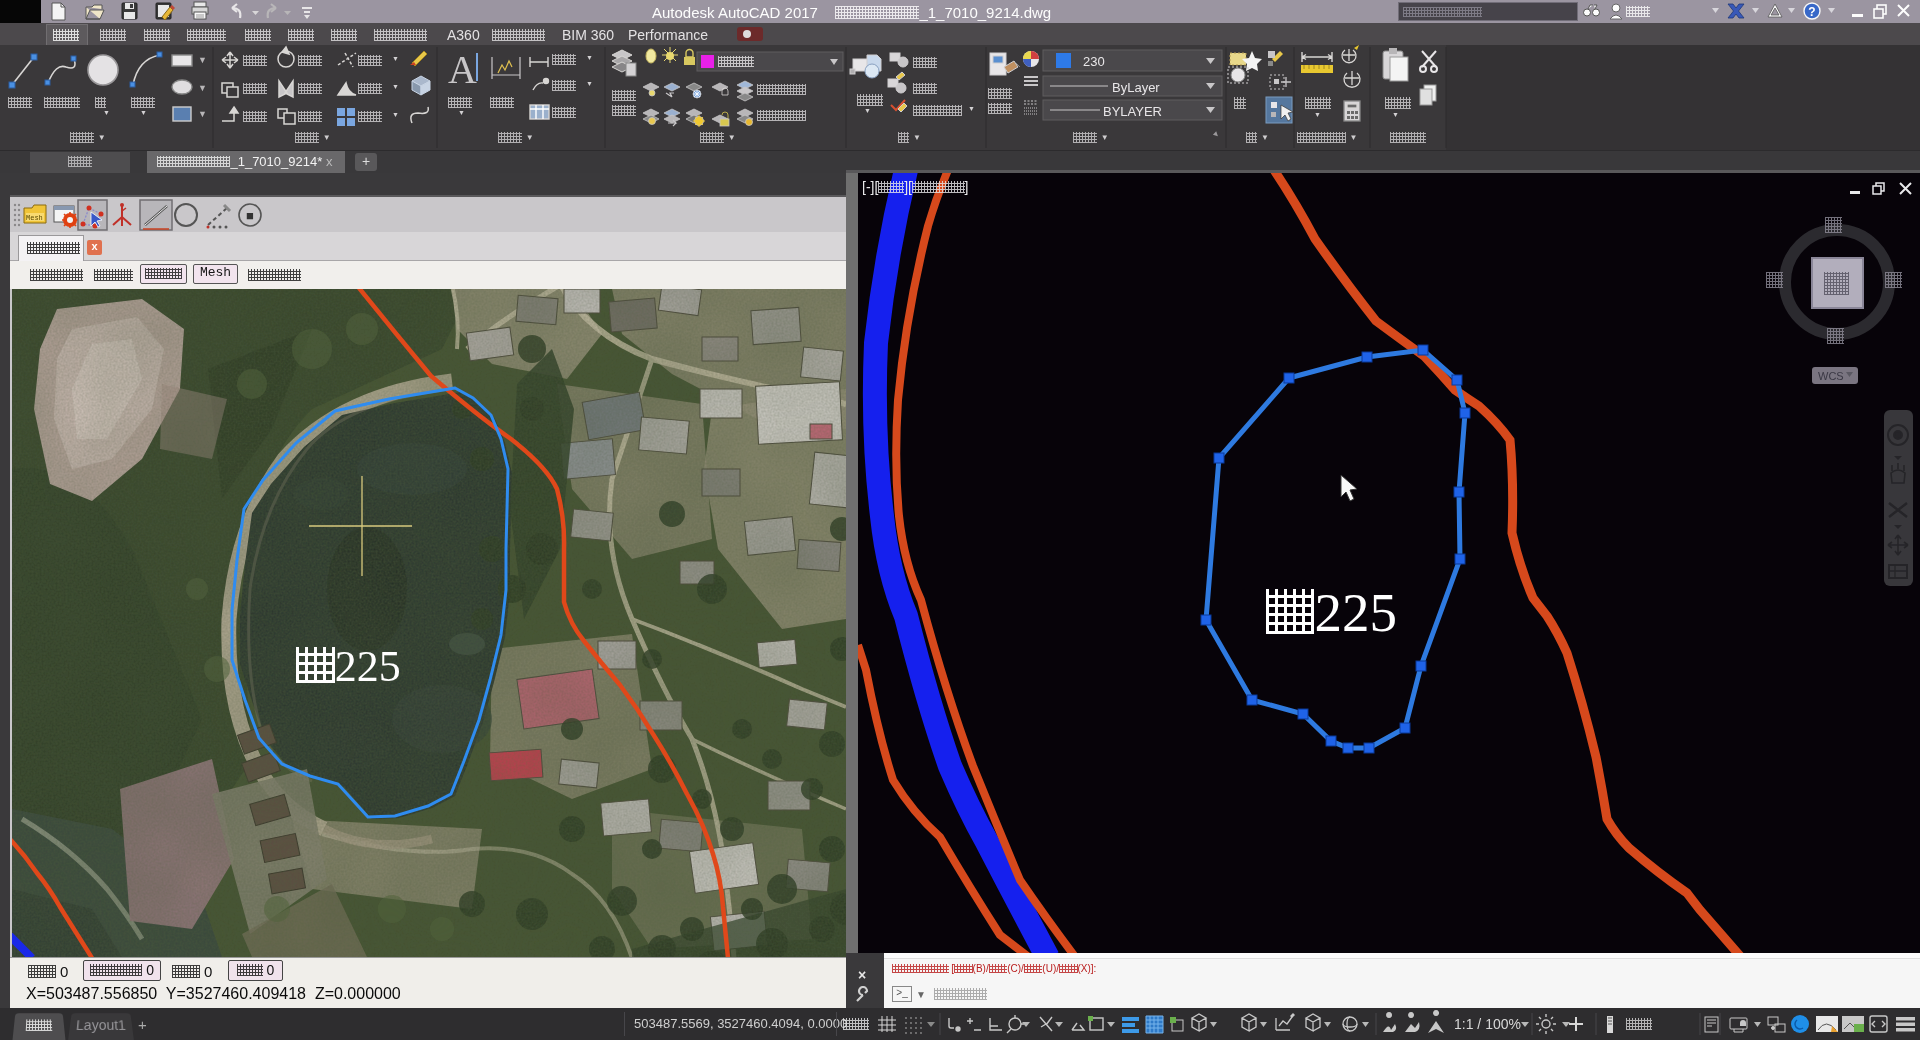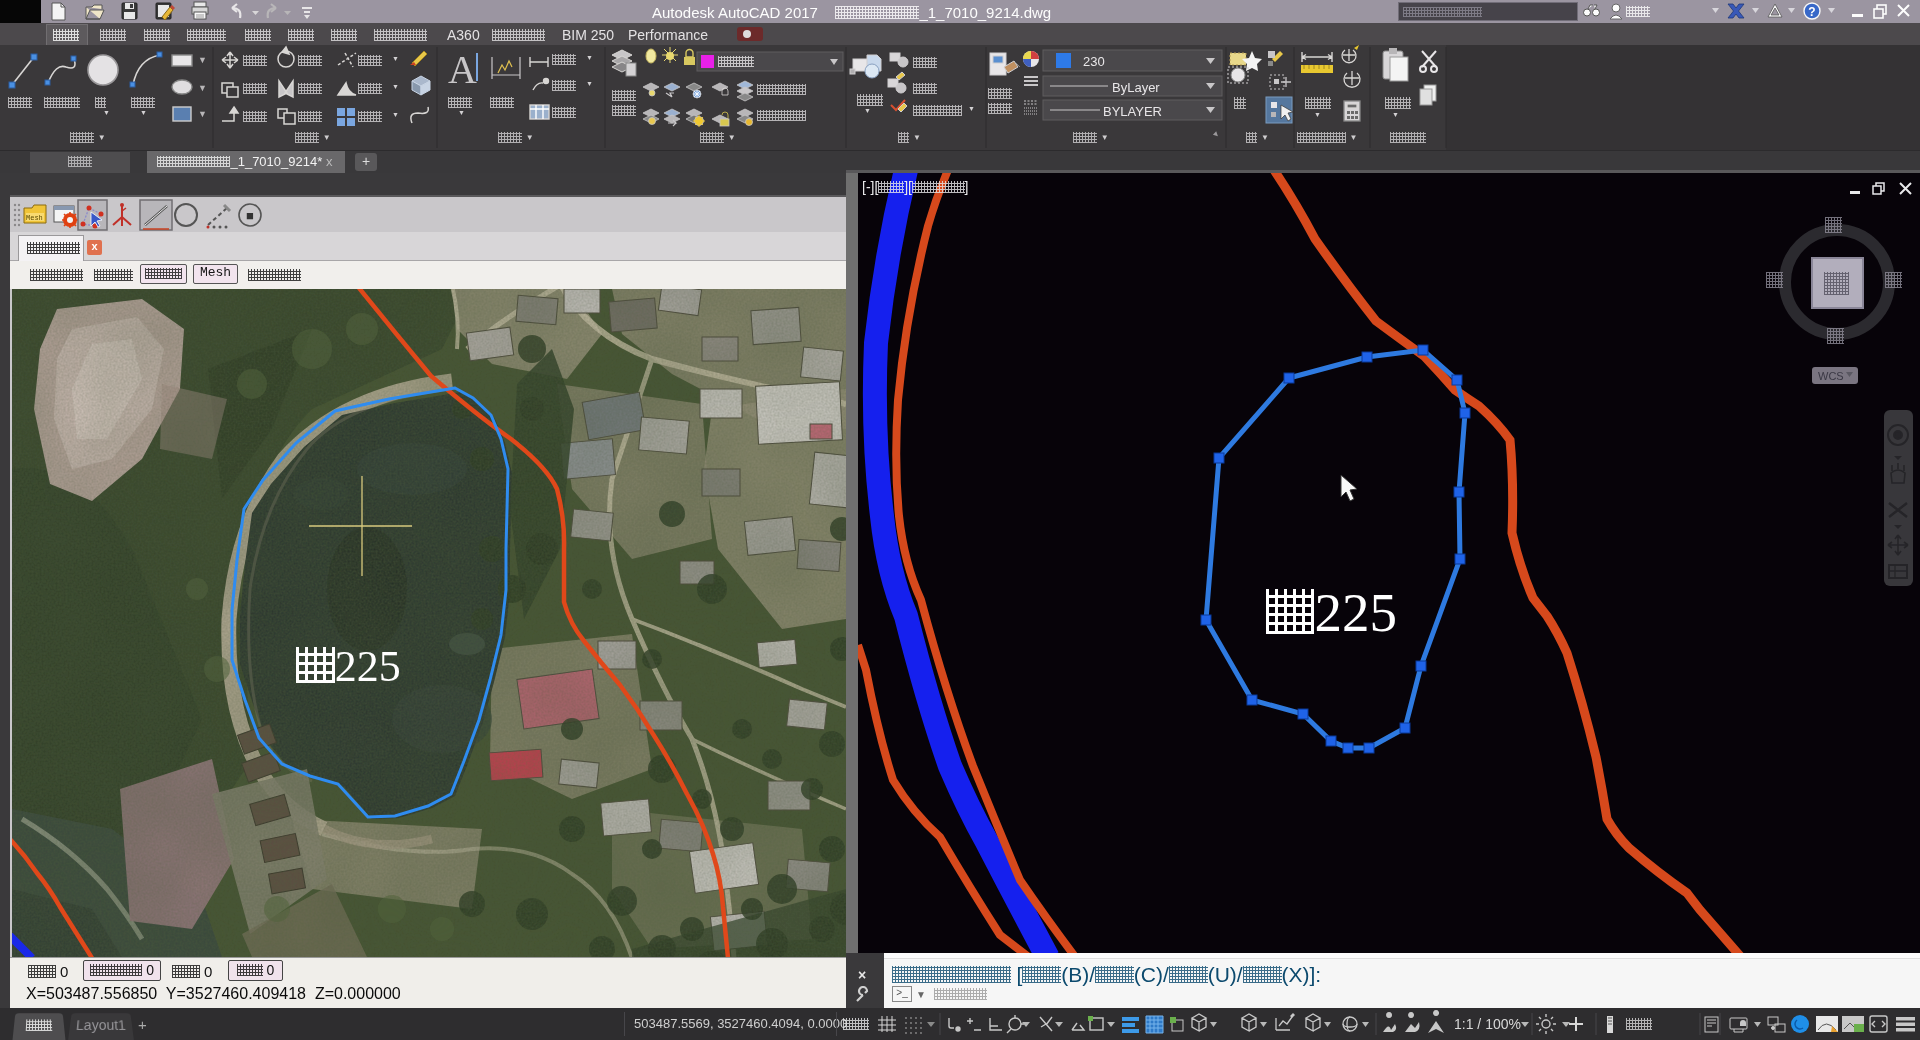--- a/index.html
+++ b/index.html
@@ -109,21 +109,21 @@
 <span class="abs" style="left:53px;color:#fff"><i class="z z2"></i></span>
 <span class="abs" style="left:100px"><i class="z z2"></i></span>
 <span class="abs" style="left:144px"><i class="z z2"></i></span>
 <span class="abs" style="left:187px"><i class="z z3"></i></span>
 <span class="abs" style="left:245px"><i class="z z2"></i></span>
 <span class="abs" style="left:288px"><i class="z z2"></i></span>
 <span class="abs" style="left:331px"><i class="z z2"></i></span>
 <span class="abs" style="left:374px"><i class="z z4"></i></span>
 <span class="abs" style="left:447px">A360</span>
 <span class="abs" style="left:492px"><i class="z z4"></i></span>
-<span class="abs" style="left:562px">BIM 250</span>
+<span class="abs" style="left:562px">BIM 360</span>
 <span class="abs" style="left:628px">Performance</span>
 </div>
 <div class="abs" style="left:737px;top:27px;width:26px;height:14px;background:#6c2a2a;border-radius:3px"></div>
 <div class="abs" style="left:743px;top:30px;width:8px;height:8px;background:#ddd;border-radius:50%"></div>
 
 <div id="ribbon" class="abs" style="left:0;top:45px;width:1920px;height:105px;background:#3a383a;color:#d4d2d4">
 <div class="abs" style="left:1446px;top:0;width:474px;height:105px;background:#343234"></div>
 <svg class="abs" style="left:0;top:0" width="1920" height="105" viewBox="0 0 1920 105">
 <g stroke="#2d2b2d" stroke-width="1">
 <line x1="213" y1="2" x2="213" y2="103"></line>
@@ -771,21 +771,21 @@
 <div class="abs" style="left:408px;top:408px;font-size:55px;color:#fff;font-family:'Liberation Serif',serif"><i class="z zb z1" style="opacity:1"></i>225</div>
 </div>
 
 <div class="abs" style="left:846px;top:953px;width:1074px;height:55px;background:#f6f6f6">
   <div class="abs" style="left:0;top:0;width:38px;height:55px;background:#3a393b"></div>
   <div class="abs" style="left:12px;top:14px;color:#e8e8e8;font-size:14px;font-weight:bold">×</div>
   <svg class="abs" style="left:8px;top:33px" width="18" height="18" viewBox="0 0 18 18">
       <path d="M3 15 L9 9 M9 9 a4 4 0 1 1 4 -4 l-2 2" stroke="#d0d0d0" stroke-width="2.2" fill="none"></path>
     </svg>
   <div class="abs" style="left:38px;top:0;width:1036px;height:6px;background:#fbfbfb;border-bottom:1px solid #ddd"></div>
-  <div class="abs" style="left:46px;top:10px;font-size:21px;color:#0c4a6e"><i class="z z6"></i> [<i class="z z2"></i>(B)/<i class="z z2"></i>(C)/<i class="z z2"></i>(U)/<i class="z z2"></i>(X)]:</div>
+  <div class="abs" style="left:46px;top:10px;font-size:10px;color:#b91c1c"><i class="z z6"></i> [<i class="z z2"></i>(B)/<i class="z z2"></i>(C)/<i class="z z2"></i>(U)/<i class="z z2"></i>(X)]:</div>
   <div class="abs" style="left:46px;top:33px;width:20px;height:16px;border:1px solid #888;font-size:10px;color:#555;text-align:center">&gt;_</div>
   <div class="abs" style="left:70px;top:36px;font-size:10px;color:#666">▼</div>
   <div class="abs" style="left:88px;top:33px;font-size:14px;color:#999;font-style:italic"><i class="z z4"></i></div>
 </div>
 
 <div id="status" class="abs" style="left:0;top:1008px;width:1920px;height:32px;background:#2e2d2f">
 <div class="abs" style="left:14px;top:4px;width:50px;height:28px;background:#4e4d4f;border-radius:4px 4px 0 0;transform:perspective(60px) rotateX(14deg);color:#fff;font-size:14px;text-align:center;padding-top:5px"><i class="z z2"></i></div>
 <div class="abs" style="left:70px;top:4px;width:62px;height:28px;background:#39383a;border-radius:4px 4px 0 0;transform:perspective(60px) rotateX(14deg);color:#97969a;font-size:14px;text-align:center;padding-top:5px">Layout1</div>
 <div class="abs" style="left:138px;top:8px;color:#aaa;font-size:15px">+</div>
 <span class="abs" style="left:634px;top:8px;font-size:13px;color:#cfcfcf">503487.5569, 3527460.4094, 0.0000</span>

